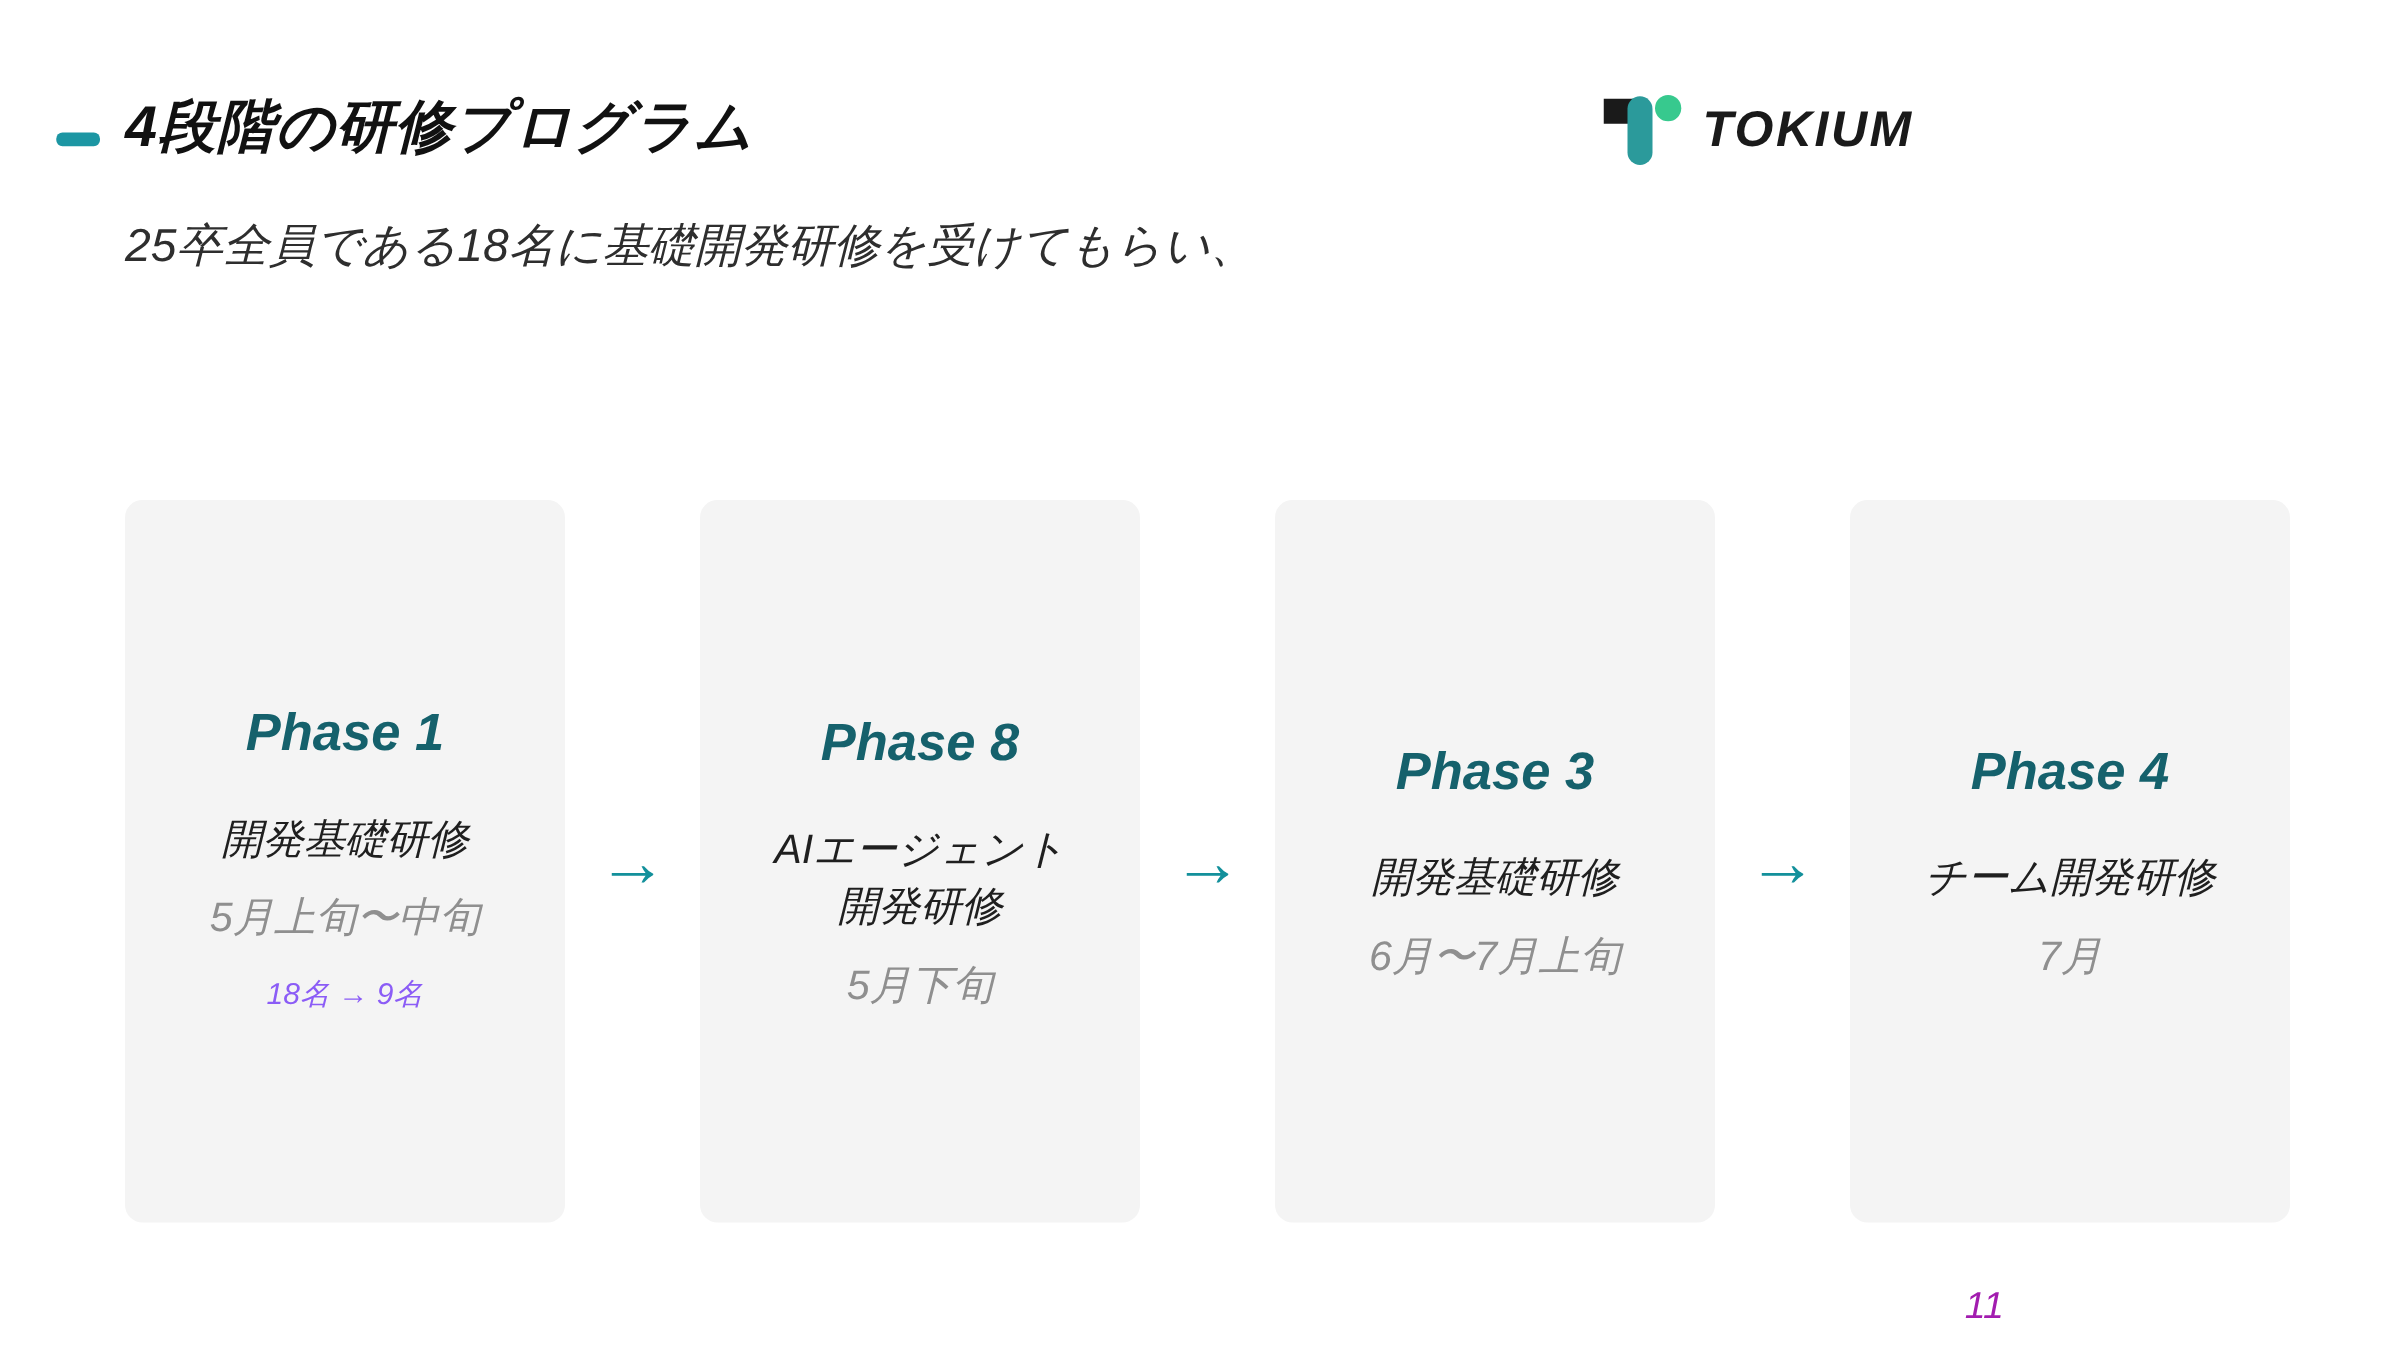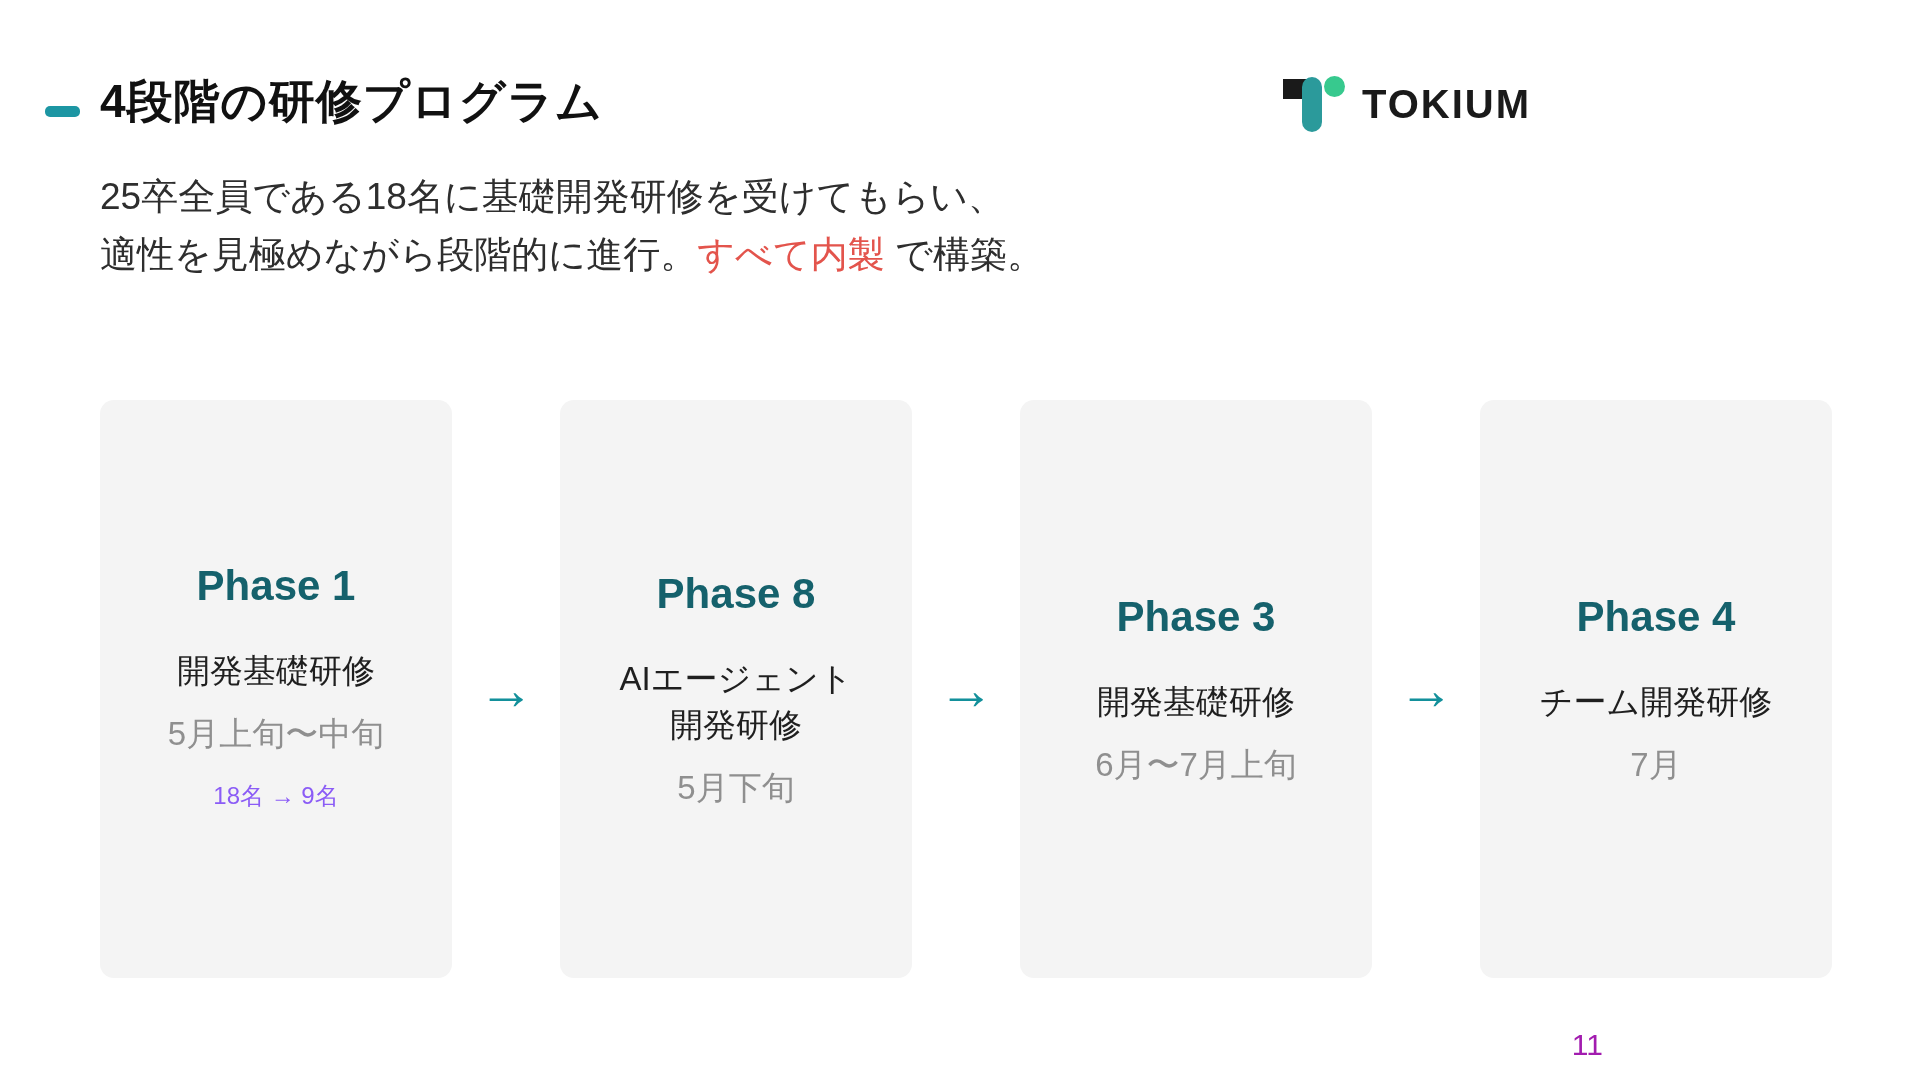--- a/index.html
+++ b/index.html
@@ -7,20 +7,21 @@
   body {
     font-family: "Liberation Sans", "DejaVu Sans", sans-serif;
     background: #ffffff;
     overflow: hidden;
   }
   .slide {
     position: relative;
     width: 1628px;
     height: 1080px;
     background: #ffffff;
+    font-style: italic;
   }
 
   
   .title-dash {
     position: absolute;
     left: 45px; top: 106px;
     width: 35px; height: 11px;
     border-radius: 5px;
     background: #1C96A3;
   }
@@ -159,21 +160,20 @@
     <div class="logo-mark">
       <div class="black-rect"></div>
       <div class="teal-bar"></div>
       <div class="green-dot"></div>
     </div>
     <div class="logo-text">TOKIUM</div>
   </div>
 
   <div class="intro">
     <div><span>25卒全員である18名に基礎開発研修を受けてもらい、</span></div>
-    <div><span>適性を見極めながら段階的に進行。</span><span class="highlight">すべて内製</span><span> で構築。</span></div>
   </div>
 
   <div class="cards-row">
 
     <div class="phase-card">
       <div class="phase-title">Phase 1</div>
       <div class="phase-name">開発基礎研修</div>
       <div class="phase-period">5月上旬〜中旬</div>
       <div class="phase-note">18名 → 9名</div>
     </div>

